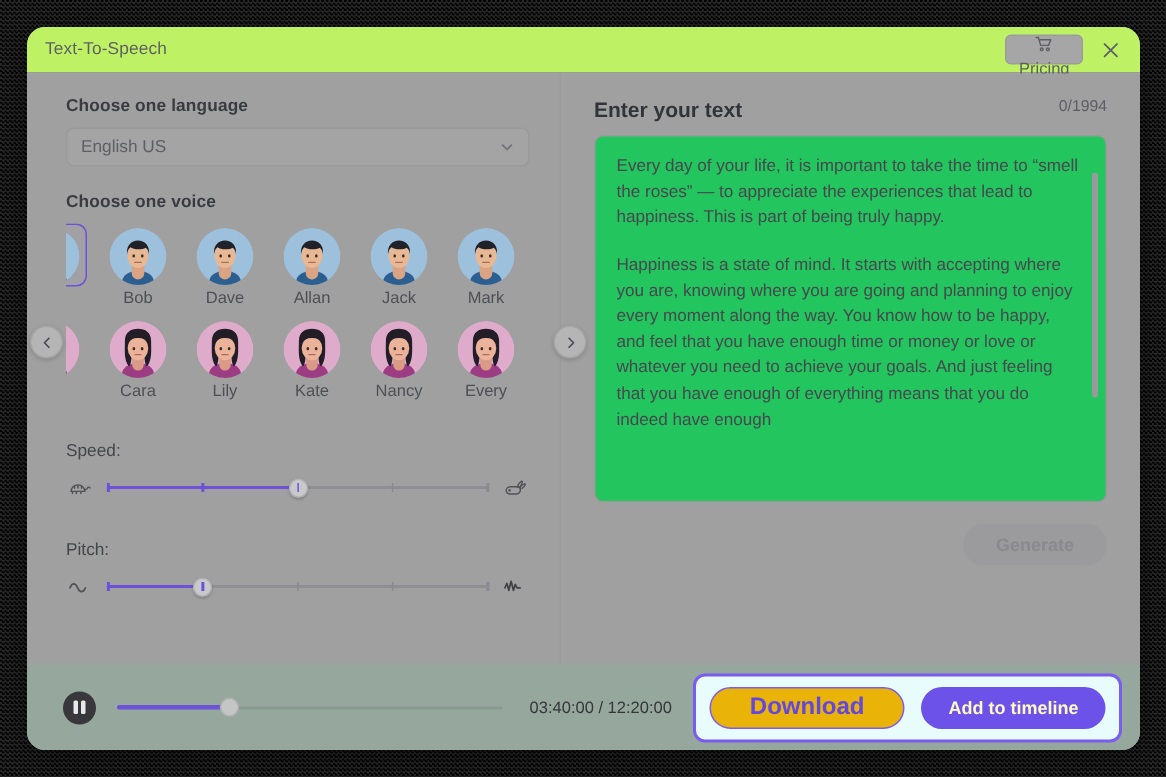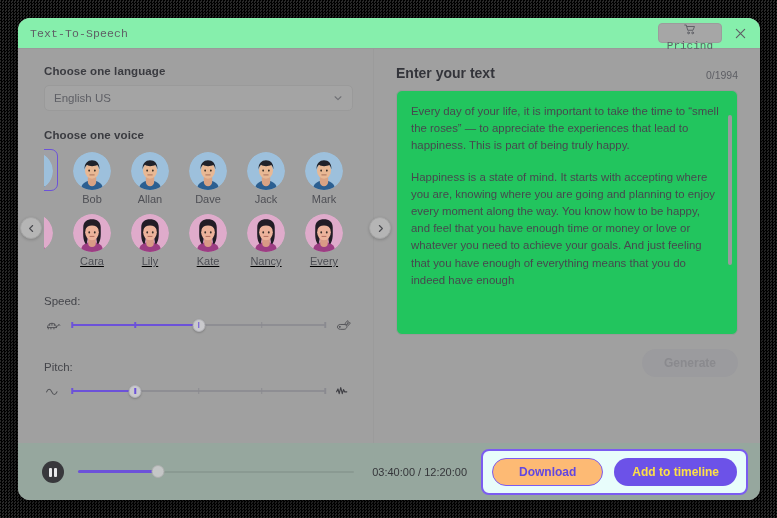--- a/index.html
+++ b/index.html
@@ -33,27 +33,26 @@
     overflow: hidden;
     display: flex;
     flex-direction: column;
     box-shadow: 0 4px 22px rgba(0,0,0,0.55);
   }
 
   
   #titlebar {
     height: 31px;
     flex: 0 0 31px;
-    background: #86efac;
+    background: #bef264;
     border-bottom: 1px solid #9a9a9a;
     display: flex;
     align-items: center;
     padding: 0 10px 0 12px;
     gap: 8px;
-    font-family: Liberation Mono, monospace;
   }
   #titlebar .title {
     font-size: 11.5px;
     color: #5f6066;
     letter-spacing: .1px;
     flex: 1;
   }
   .pricing-btn {
     display: flex;
     align-items: center;
@@ -129,21 +128,21 @@
 
   
   #voice-wrap { position: relative; }
   .voice-rows { overflow: hidden; }
   .voice-row {
     display: flex;
     align-items: flex-start;
     gap: 10px;
     margin-left: -34px;
   }
-  .voice-row + .voice-row { margin-top: 6px; text-decoration: underline; }
+  .voice-row + .voice-row { margin-top: 6px; }
   .voice-card {
     width: 48px;
     flex: 0 0 48px;
     display: flex;
     flex-direction: column;
     align-items: center;
     cursor: pointer;
     padding-top: 3px;
   }
   .voice-card.selected {
@@ -229,21 +228,21 @@
     background: #c9c9cc;
     border: 1px solid #b0b0b4;
     transform: translateX(-50%);
     cursor: pointer;
     box-shadow: 0 1px 2px rgba(0,0,0,.2);
   }
 
   
   .right-head {
     display: flex;
-    align-items: flex-end;
+    align-items: flex-start;
     margin-bottom: 9px;
   }
   .right-title {
     font-size: 14px;
     font-weight: bold;
     color: #33343a;
     flex: 1;
   }
   .counter { font-size: 10.5px; color: #5d5e64; }
 
@@ -368,34 +367,34 @@
     padding: 7px 9px;
     display: flex;
     align-items: center;
     gap: 11px;
   }
   .btn-download {
     height: 28px;
     padding: 0 26px;
     border-radius: 14px;
     border: 1px solid #7b5cf0;
-    background: #fdba74;
+    background: #eab308;
     color: #6247e0;
-    font-size: 12px;
+    font-size: 16px;
     font-weight: bold;
     cursor: pointer;
     font-family: "Liberation Sans", sans-serif;
   }
   .btn-timeline {
     height: 28px;
     padding: 0 18px;
     border-radius: 14px;
     border: none;
     background: #6c52e8;
-    color: #fde047;
+    color: #fef9c3;
     font-size: 12px;
     font-weight: bold;
     cursor: pointer;
     font-family: "Liberation Sans", sans-serif;
   }
 </style>
 </head>
 <body>
 
 <div id="backdrop"></div>
@@ -478,36 +477,36 @@
                     <circle cx="20" cy="20" r="20" fill="#9dc0dc"></circle>
                     <path d="M20 30c6.5 0 11 3.6 11 7.2A20 20 0 0 1 9 37.2C9 33.6 13.5 30 20 30z" fill="#2c5f91"></path>
                     <path d="M15.6 26.5h8.8v5.2a4.4 4.4 0 0 1-8.8 0z" fill="#d9a384"></path>
                     <ellipse cx="20" cy="19.5" rx="7.4" ry="8.6" fill="#e8b894"></ellipse>
                     <path d="M12.3 18.4c-.7-6 3.1-9.6 7.7-9.6s8.4 3.4 7.7 9.6c-.3-2.6-1.3-3.9-2.3-4.6-2.2 1.3-7.8 1.9-10.6-.3-1.2.9-2.2 2.2-2.5 4.9z" fill="#20222a"></path>
                     <ellipse cx="17" cy="19.6" rx=".95" ry="1.15" fill="#3a3028"></ellipse>
                     <ellipse cx="23" cy="19.6" rx=".95" ry="1.15" fill="#3a3028"></ellipse>
                     <path d="M17.7 24.1h4.6" stroke="#a8705a" stroke-width="1" stroke-linecap="round" fill="none"></path>
                   </svg>
                 </div>
-                <div class="voice-name">Allan</div>
+                <div class="voice-name">Dave</div>
               </div>
               <div class="voice-card">
                 <div>
                   <svg class="avatar" viewBox="0 0 40 40">
                     <circle cx="20" cy="20" r="20" fill="#9dc0dc"></circle>
                     <path d="M20 30c6.5 0 11 3.6 11 7.2A20 20 0 0 1 9 37.2C9 33.6 13.5 30 20 30z" fill="#2c5f91"></path>
                     <path d="M15.6 26.5h8.8v5.2a4.4 4.4 0 0 1-8.8 0z" fill="#d9a384"></path>
                     <ellipse cx="20" cy="19.5" rx="7.4" ry="8.6" fill="#e8b894"></ellipse>
                     <path d="M12.3 18.4c-.7-6 3.1-9.6 7.7-9.6s8.4 3.4 7.7 9.6c-.3-2.6-1.3-3.9-2.3-4.6-2.2 1.3-7.8 1.9-10.6-.3-1.2.9-2.2 2.2-2.5 4.9z" fill="#20222a"></path>
                     <ellipse cx="17" cy="19.6" rx=".95" ry="1.15" fill="#3a3028"></ellipse>
                     <ellipse cx="23" cy="19.6" rx=".95" ry="1.15" fill="#3a3028"></ellipse>
                     <path d="M17.7 24.1h4.6" stroke="#a8705a" stroke-width="1" stroke-linecap="round" fill="none"></path>
                   </svg>
                 </div>
-                <div class="voice-name">Dave</div>
+                <div class="voice-name">Allan</div>
               </div>
               <div class="voice-card">
                 <div>
                   <svg class="avatar" viewBox="0 0 40 40">
                     <circle cx="20" cy="20" r="20" fill="#9dc0dc"></circle>
                     <path d="M20 30c6.5 0 11 3.6 11 7.2A20 20 0 0 1 9 37.2C9 33.6 13.5 30 20 30z" fill="#2c5f91"></path>
                     <path d="M15.6 26.5h8.8v5.2a4.4 4.4 0 0 1-8.8 0z" fill="#d9a384"></path>
                     <ellipse cx="20" cy="19.5" rx="7.4" ry="8.6" fill="#e8b894"></ellipse>
                     <path d="M12.3 18.4c-.7-6 3.1-9.6 7.7-9.6s8.4 3.4 7.7 9.6c-.3-2.6-1.3-3.9-2.3-4.6-2.2 1.3-7.8 1.9-10.6-.3-1.2.9-2.2 2.2-2.5 4.9z" fill="#20222a"></path>
                     <ellipse cx="17" cy="19.6" rx=".95" ry="1.15" fill="#3a3028"></ellipse>

